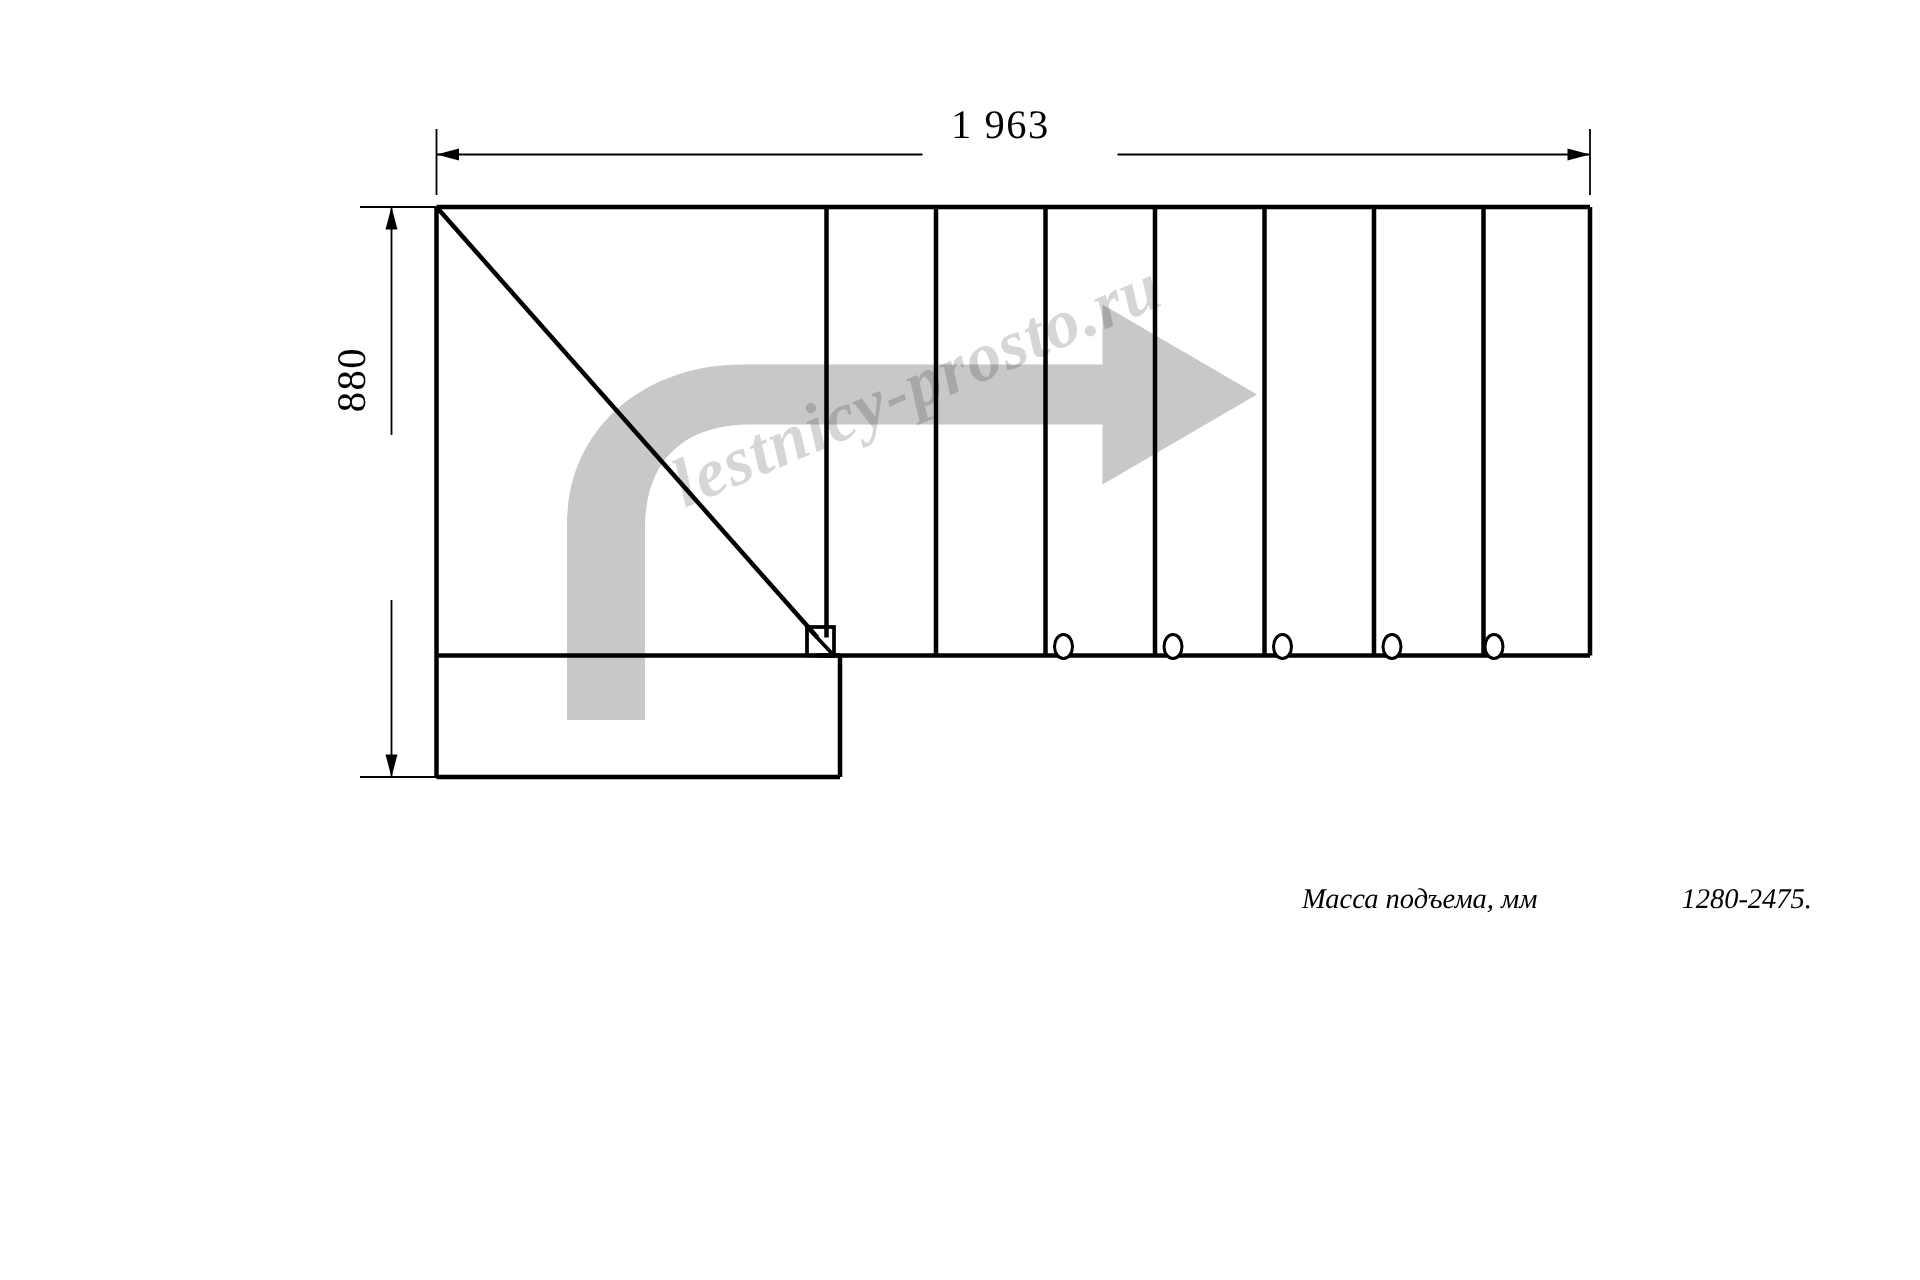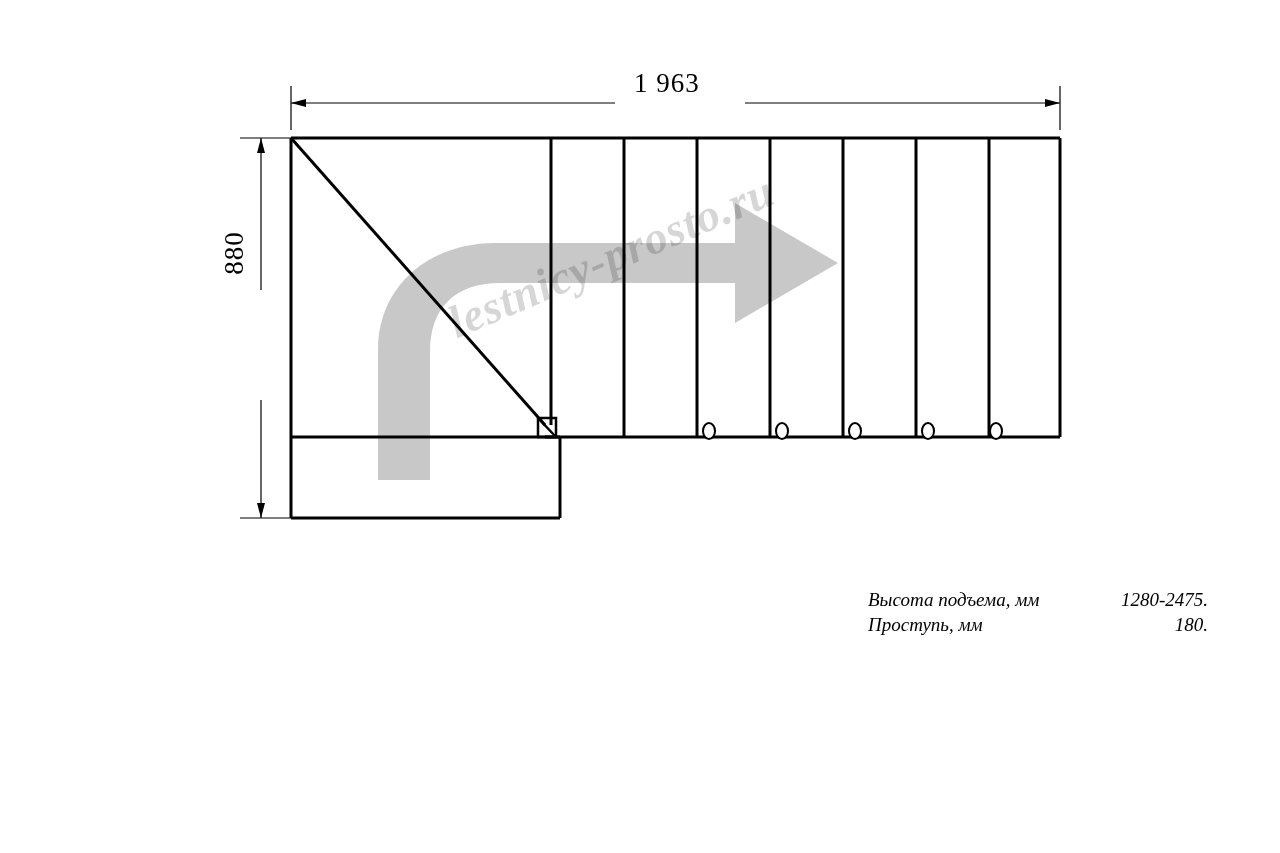--- a/index.html
+++ b/index.html
@@ -169,24 +169,20 @@
   <div class="dim-label" id="dim-top-label">1 963</div>
 
   <div class="dim-label" id="dim-left-label">880</div>
 
   <div id="watermark">lestnicy-prosto.ru</div>
 
   <div id="spec-table">
     <table>
       <tbody>
         <tr>
-          <td class="spec-name">Высота подъема, мм</td>
+          <td class="spec-name">Масса подъема, мм</td>
           <td class="spec-value">1280-2475.</td>
-        </tr>
-        <tr>
-          <td class="spec-name">Проступь, мм</td>
-          <td class="spec-value">180.</td>
         </tr>
       </tbody>
     </table>
   </div>
 
 </div>
 
 </body></html>

